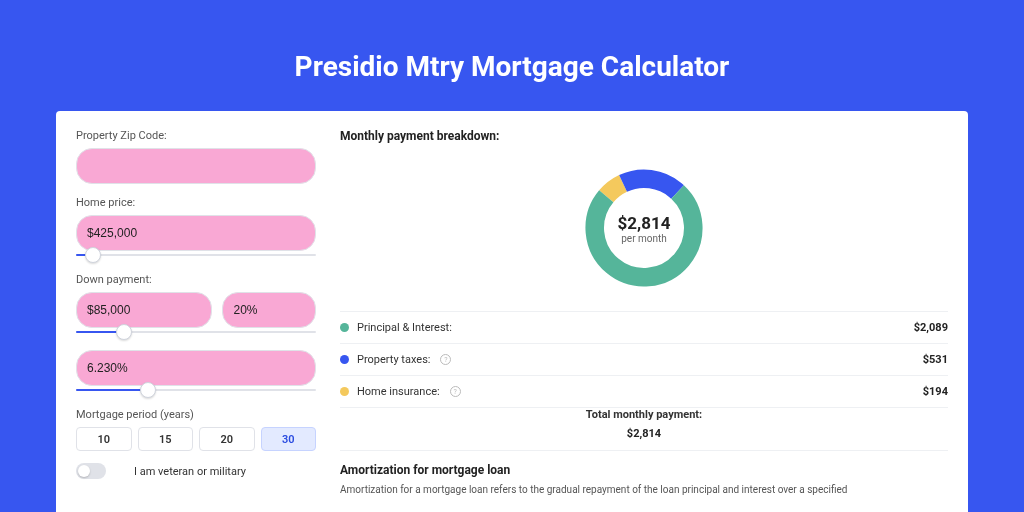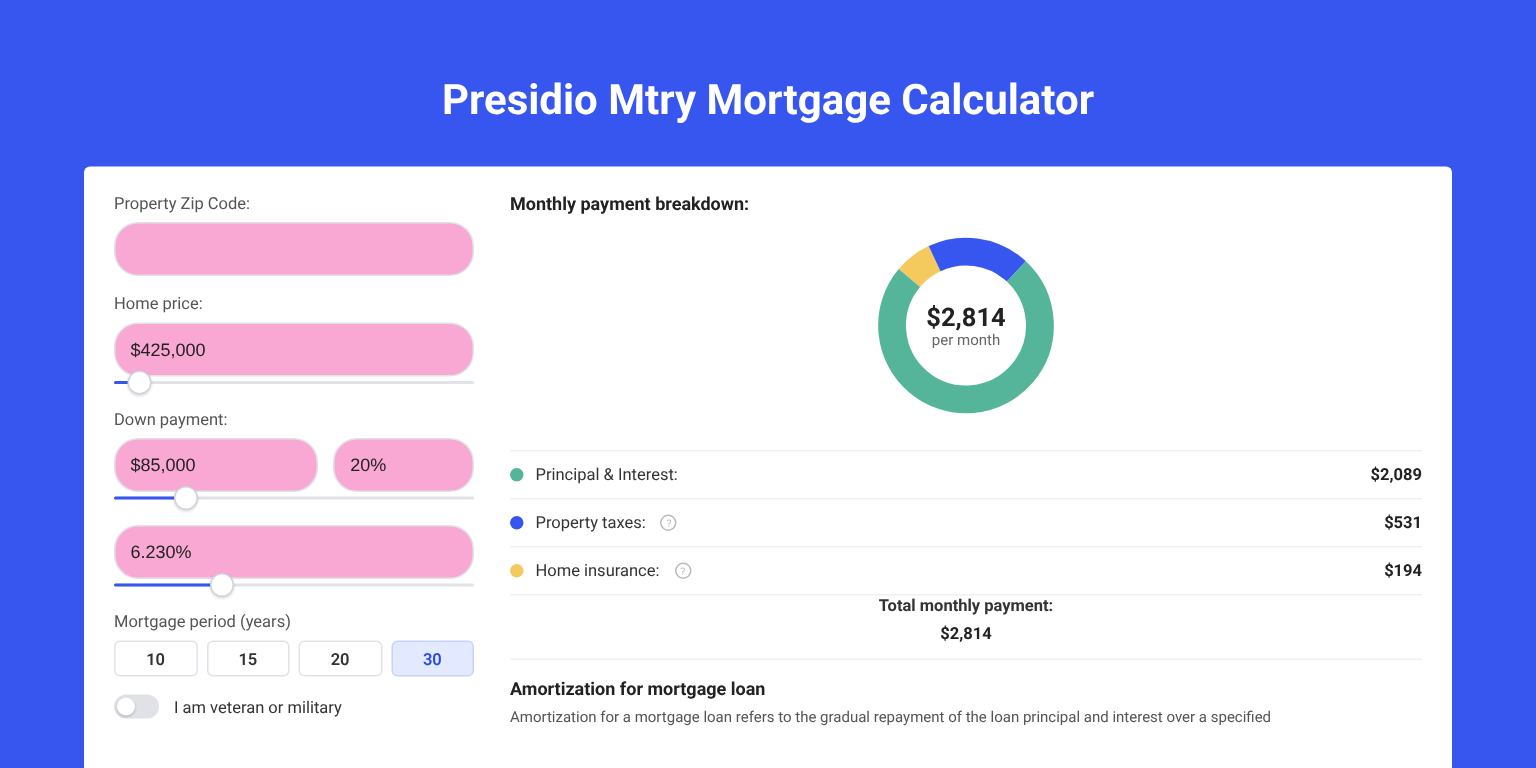--- a/index.html
+++ b/index.html
@@ -67,35 +67,35 @@
     transform: translateX(-50%);
   }
   .term-buttons { display: flex; gap: 6px; align-items: center; }
   .term-btn {
     flex: 1; height: 24px; border: 1px solid #e0e2e8;
     background: #fff; border-radius: 4px; font-size: 11px;
     font-weight: 600; color: #333; cursor: pointer;
     display: flex; align-items: center; justify-content: center;
   }
   .term-btn.active { background: #e3eaff; border-color: #c6d3ff; color: #2a4be0; }
-  .toggle-row { display: flex; align-items: center; gap: 10px; margin-top: 6px; }
+  .toggle-row { display: flex; align-items: center; gap: 28px; margin-top: 6px; }
   .toggle {
     width: 30px; height: 16px; background: #e0e2e8; border-radius: 8px;
     position: relative; cursor: pointer;
   }
   .toggle::after {
     content: ""; position: absolute; left: 2px; top: 2px;
     width: 12px; height: 12px; background: #fff; border-radius: 50%;
     box-shadow: 0 1px 2px rgba(0,0,0,0.2);
   }
   .toggle-label { font-size: 11px; color: #333; }
 
   .section-title {
     font-size: 12px; font-weight: 700; color: #222;
-    margin-bottom: 1px;
+    margin-bottom: 12px;
   }
   .donut-wrap { display: flex; justify-content: center; margin: 8px 0 18px 0; }
   .donut { position: relative; width: 130px; height: 130px; }
   .donut svg { width: 130px; height: 130px; transform: rotate(-140deg); }
   .donut-center {
     position: absolute; inset: 0; display: flex; flex-direction: column;
     align-items: center; justify-content: center;
   }
   .donut-amount { font-size: 17px; font-weight: 700; color: #222; }
   .donut-sub { font-size: 10px; color: #666; }

